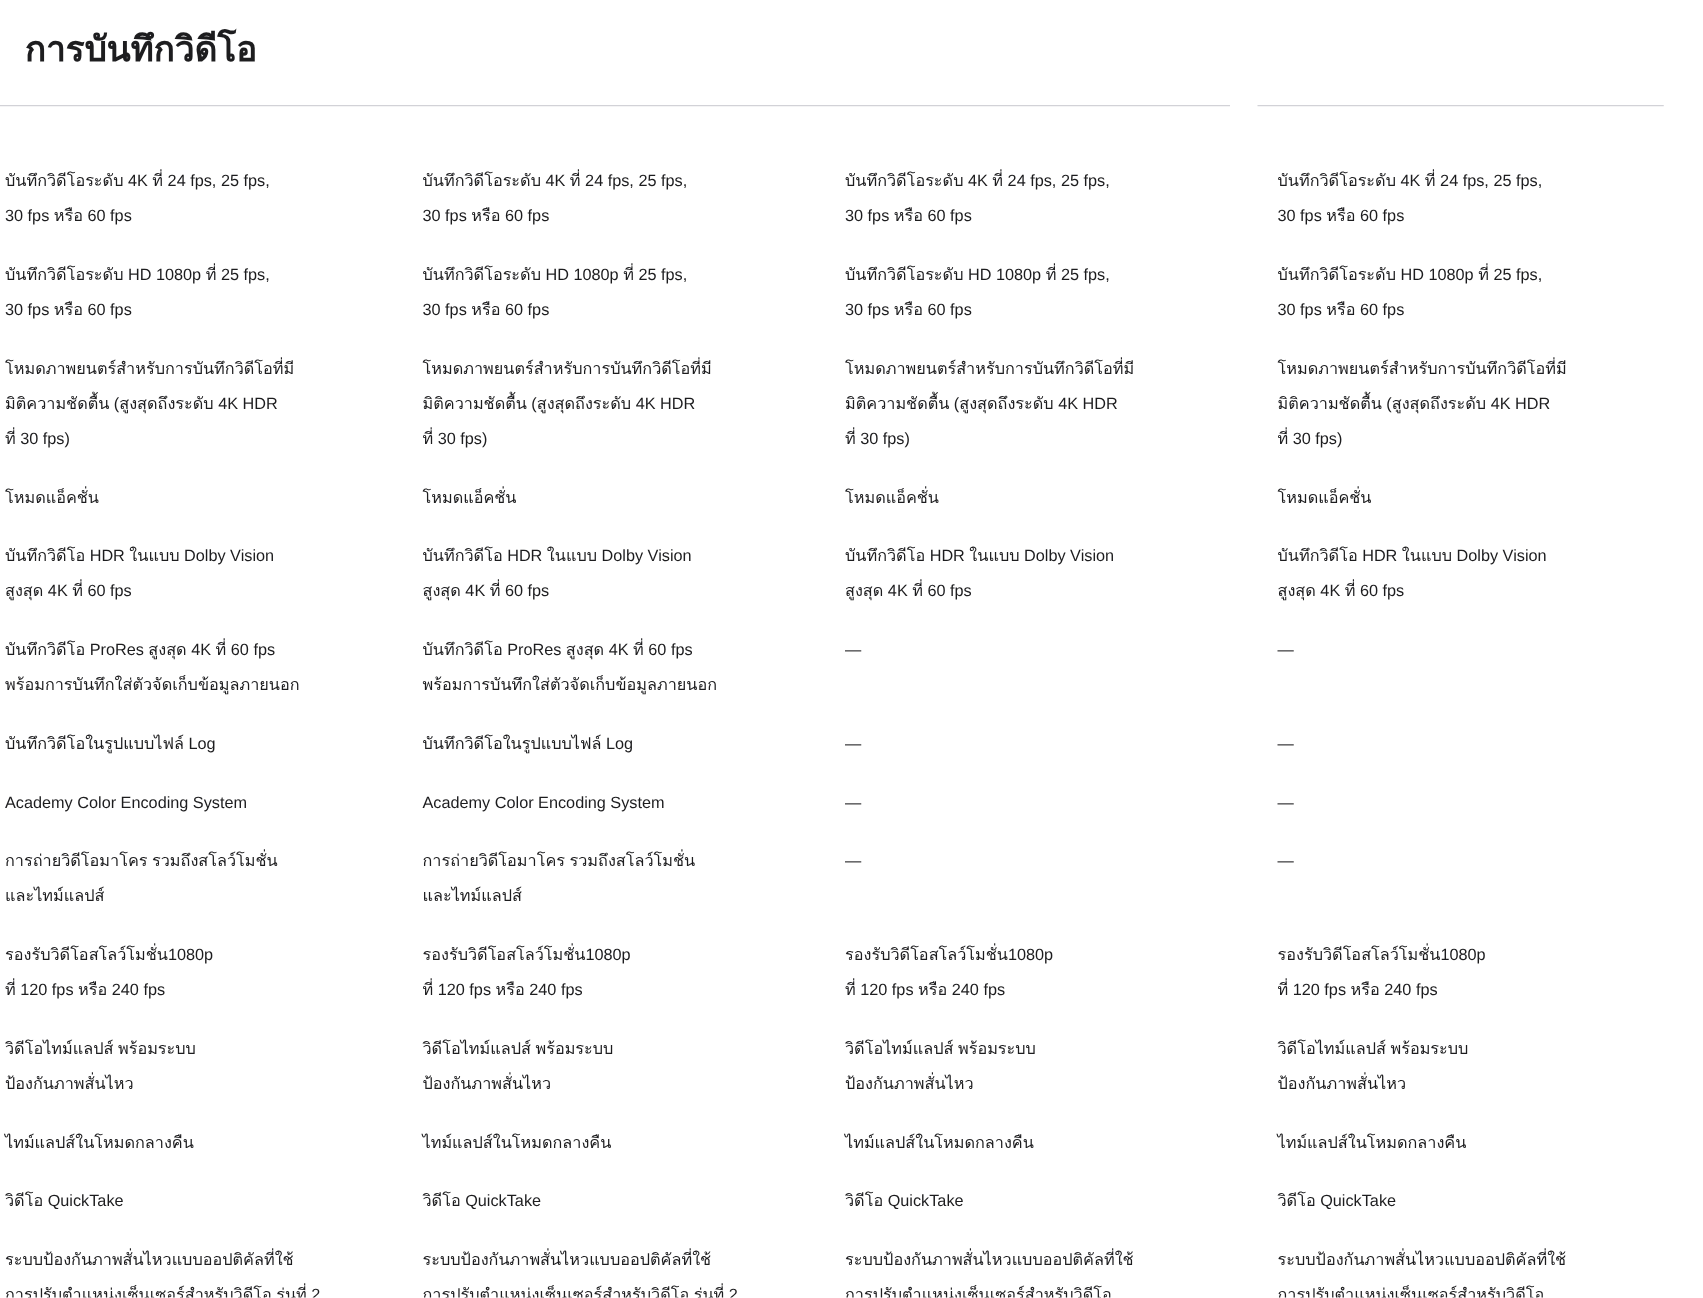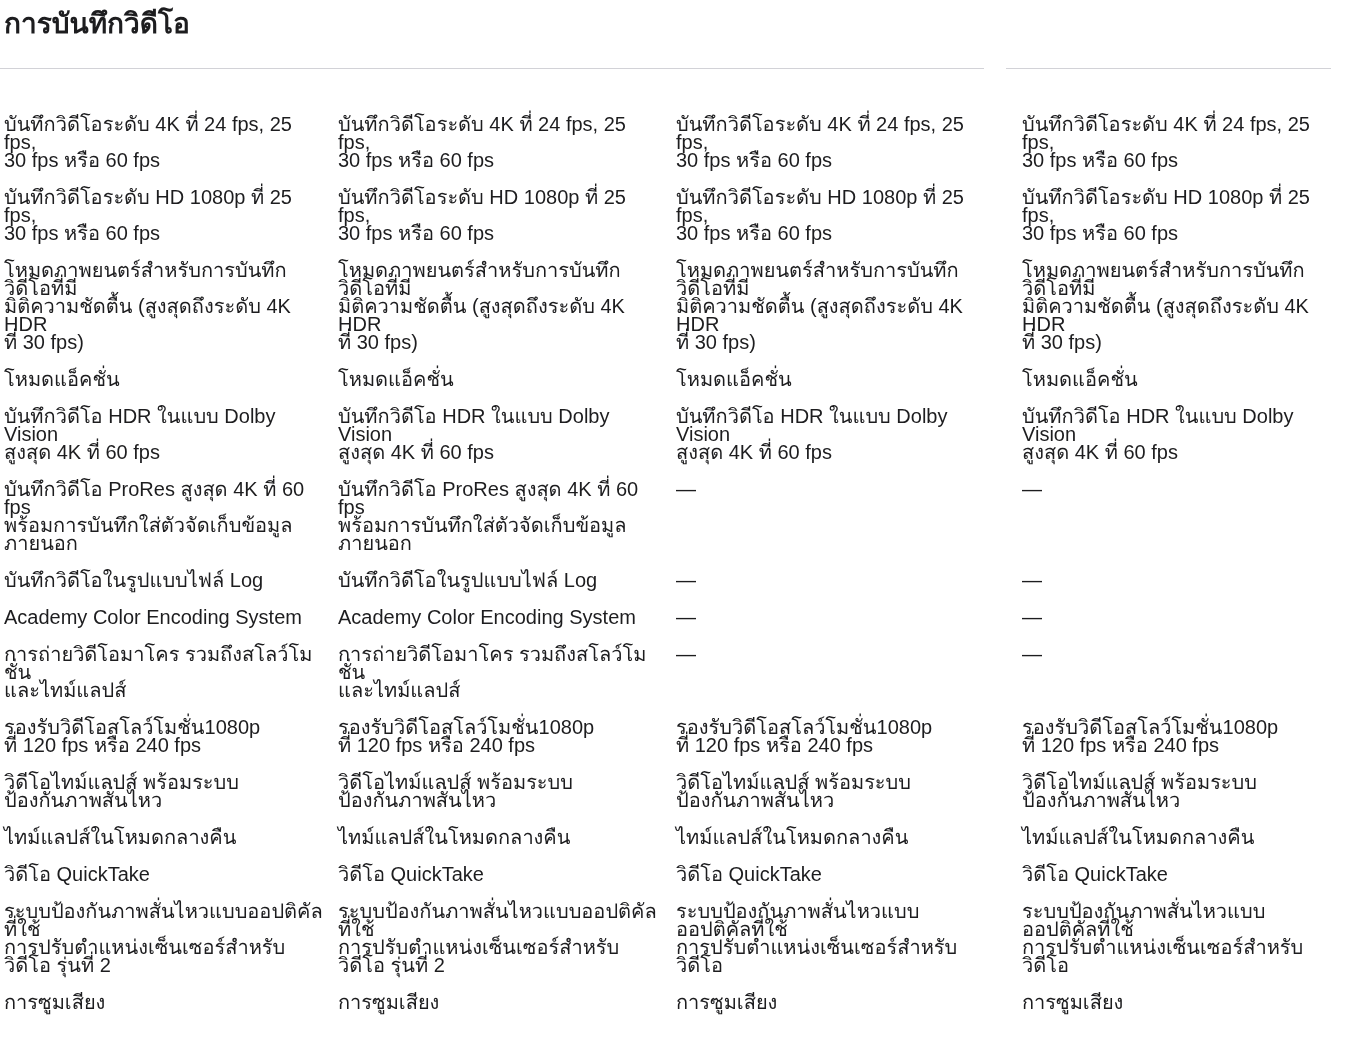--- a/index.html
+++ b/index.html
@@ -13,21 +13,21 @@
     overflow: hidden;
     font-family: "Liberation Sans", "DejaVu Sans", sans-serif;
     color: #1d1d1f;
     -webkit-font-smoothing: antialiased;
   }
   .section {
     position: relative;
     width: 1362px;
   }
   .section-title {
-    margin: 0;
+    margin: 16px;
     padding: 5px 0 0 4px;
     font-size: 28px;
     line-height: 37px;
     font-weight: 700;
     color: #1d1d1f;
   }
   .divider-row {
     display: flex;
     margin-top: 26px;
     height: 1px;
@@ -45,22 +45,22 @@
   }
   .spec-rows {
     padding-top: 46px;
   }
   .spec-row {
     display: grid;
     grid-template-columns: 337px 338px 309px 378px;
     margin-bottom: 19px;
   }
   .spec-cell {
-    font-size: 20px;
-    line-height: 18px;
+    font-size: 13px;
+    line-height: 28px;
     color: #1d1d1f;
     white-space: pre-line;
     padding-left: 1px;
     padding-right: 14px;
     letter-spacing: 0;
   }
   .spec-cell.first {
     padding-left: 4px;
   }
   .spec-cell.right-pane {

